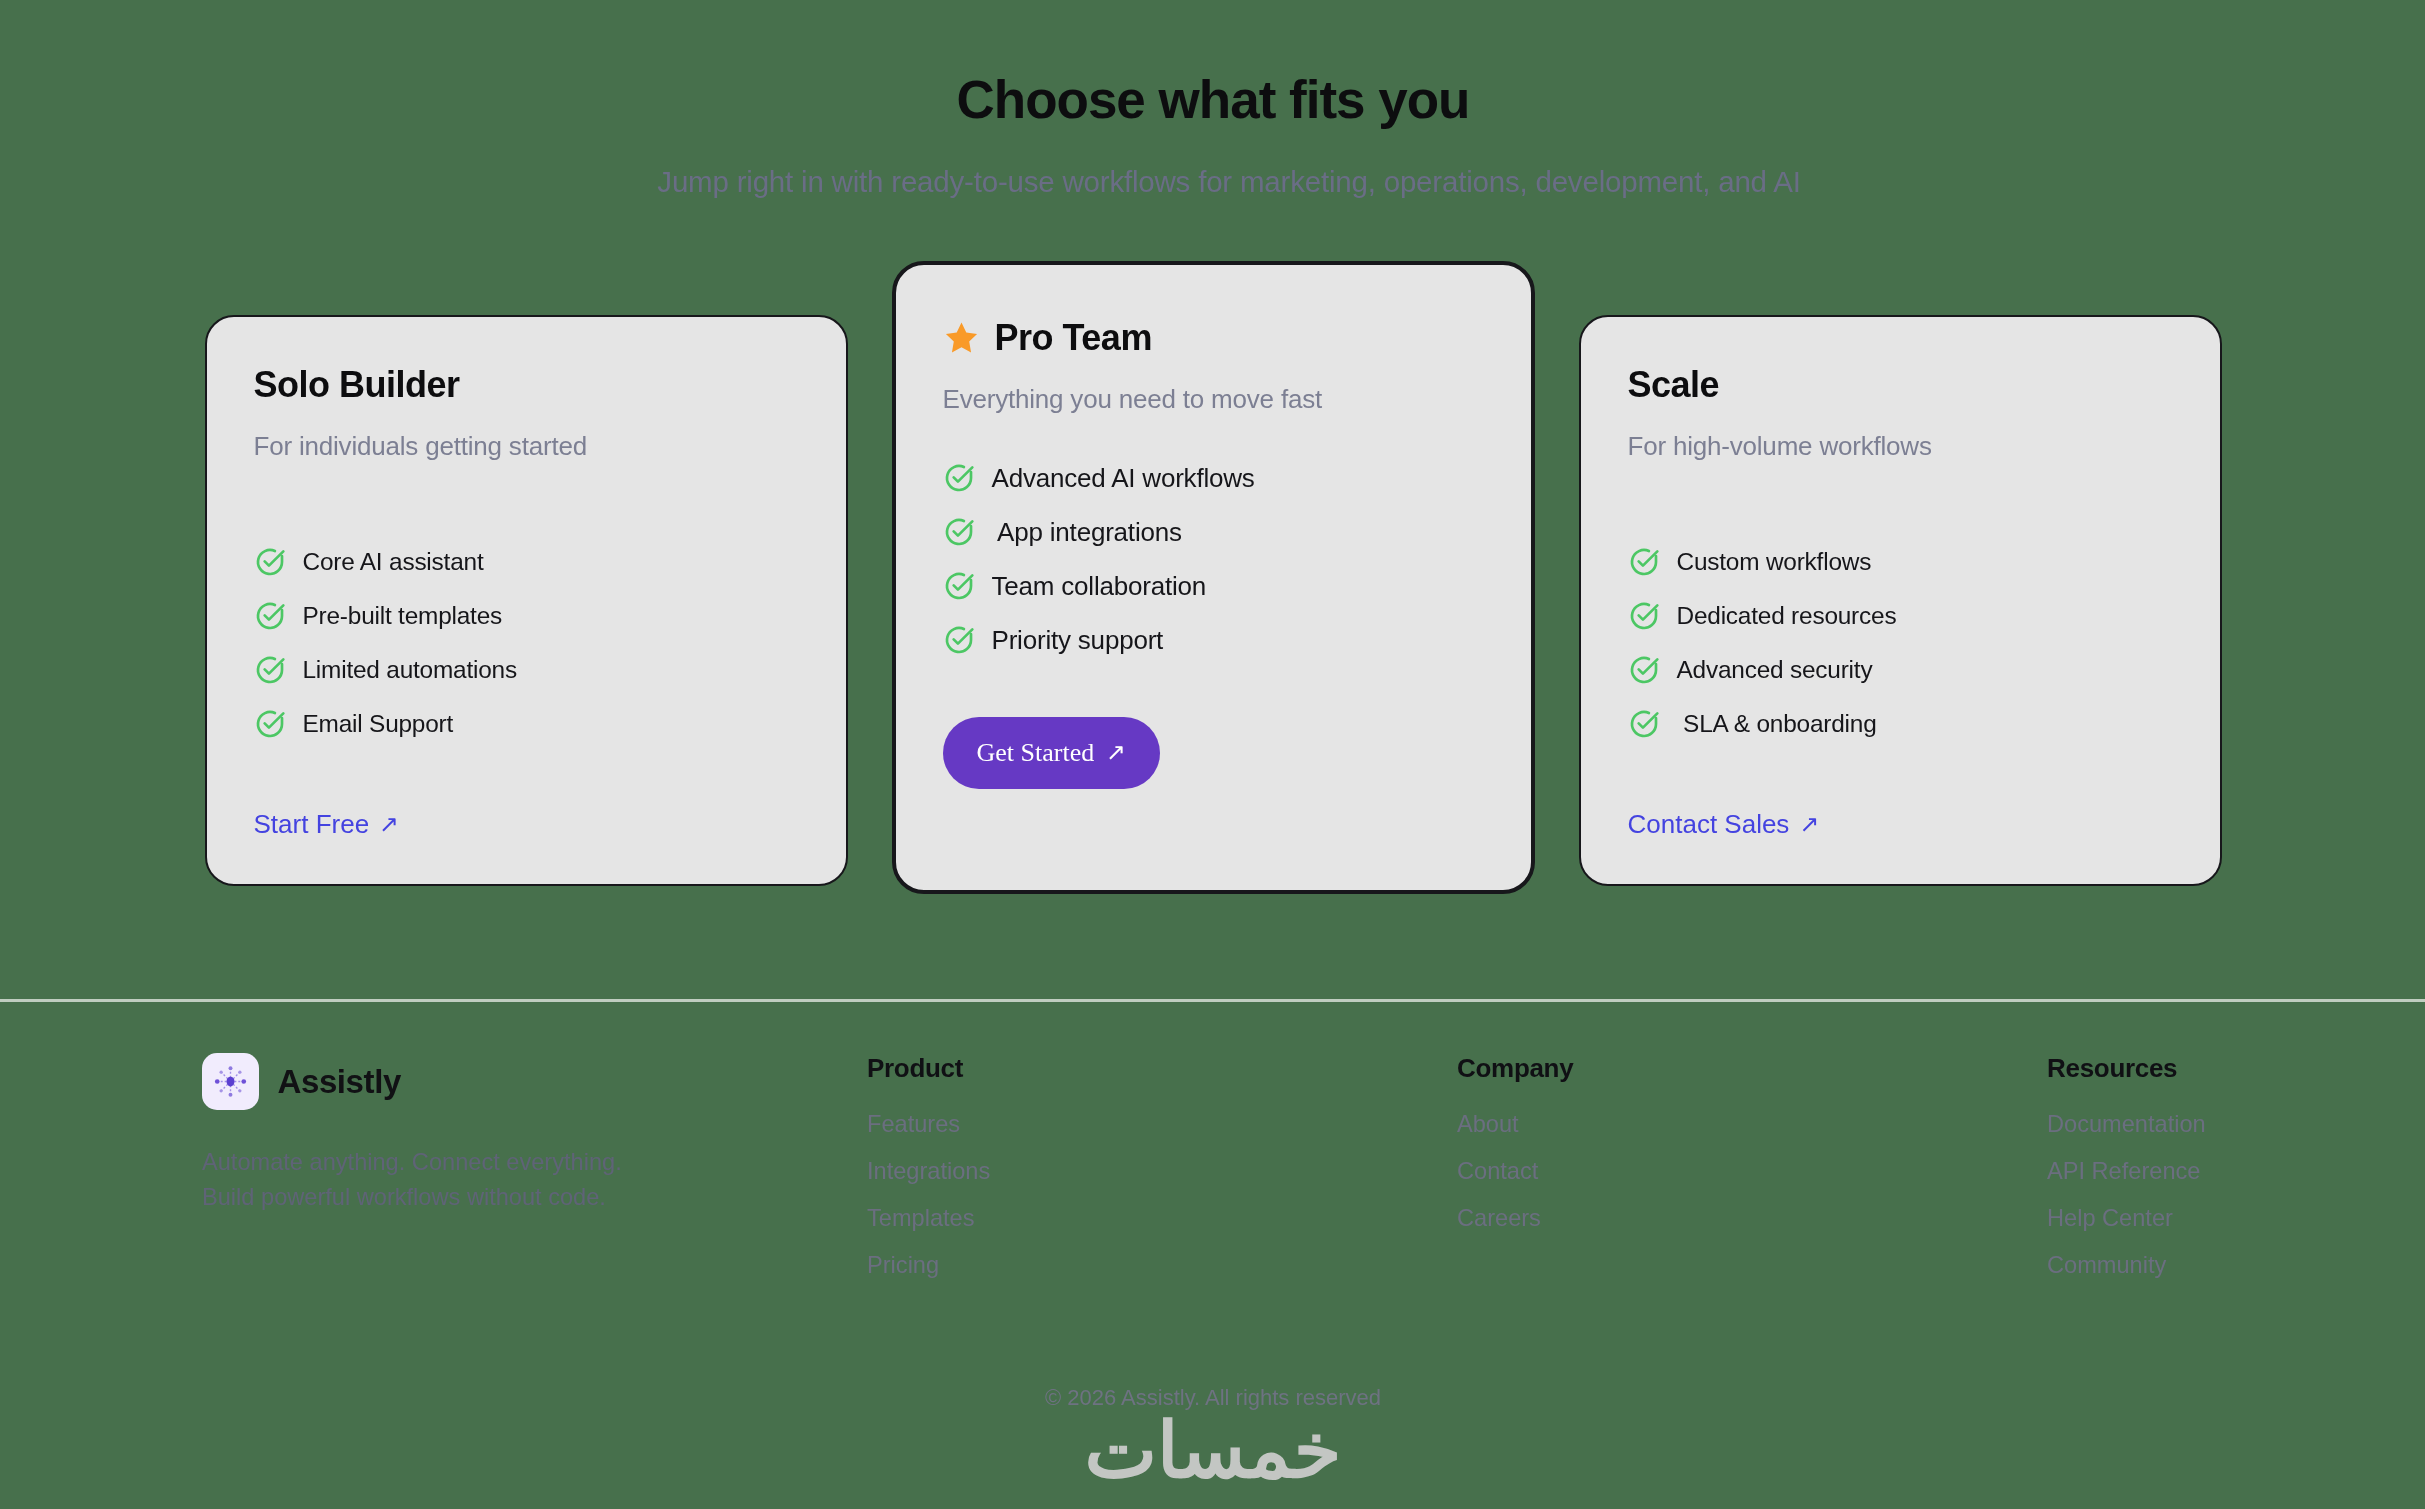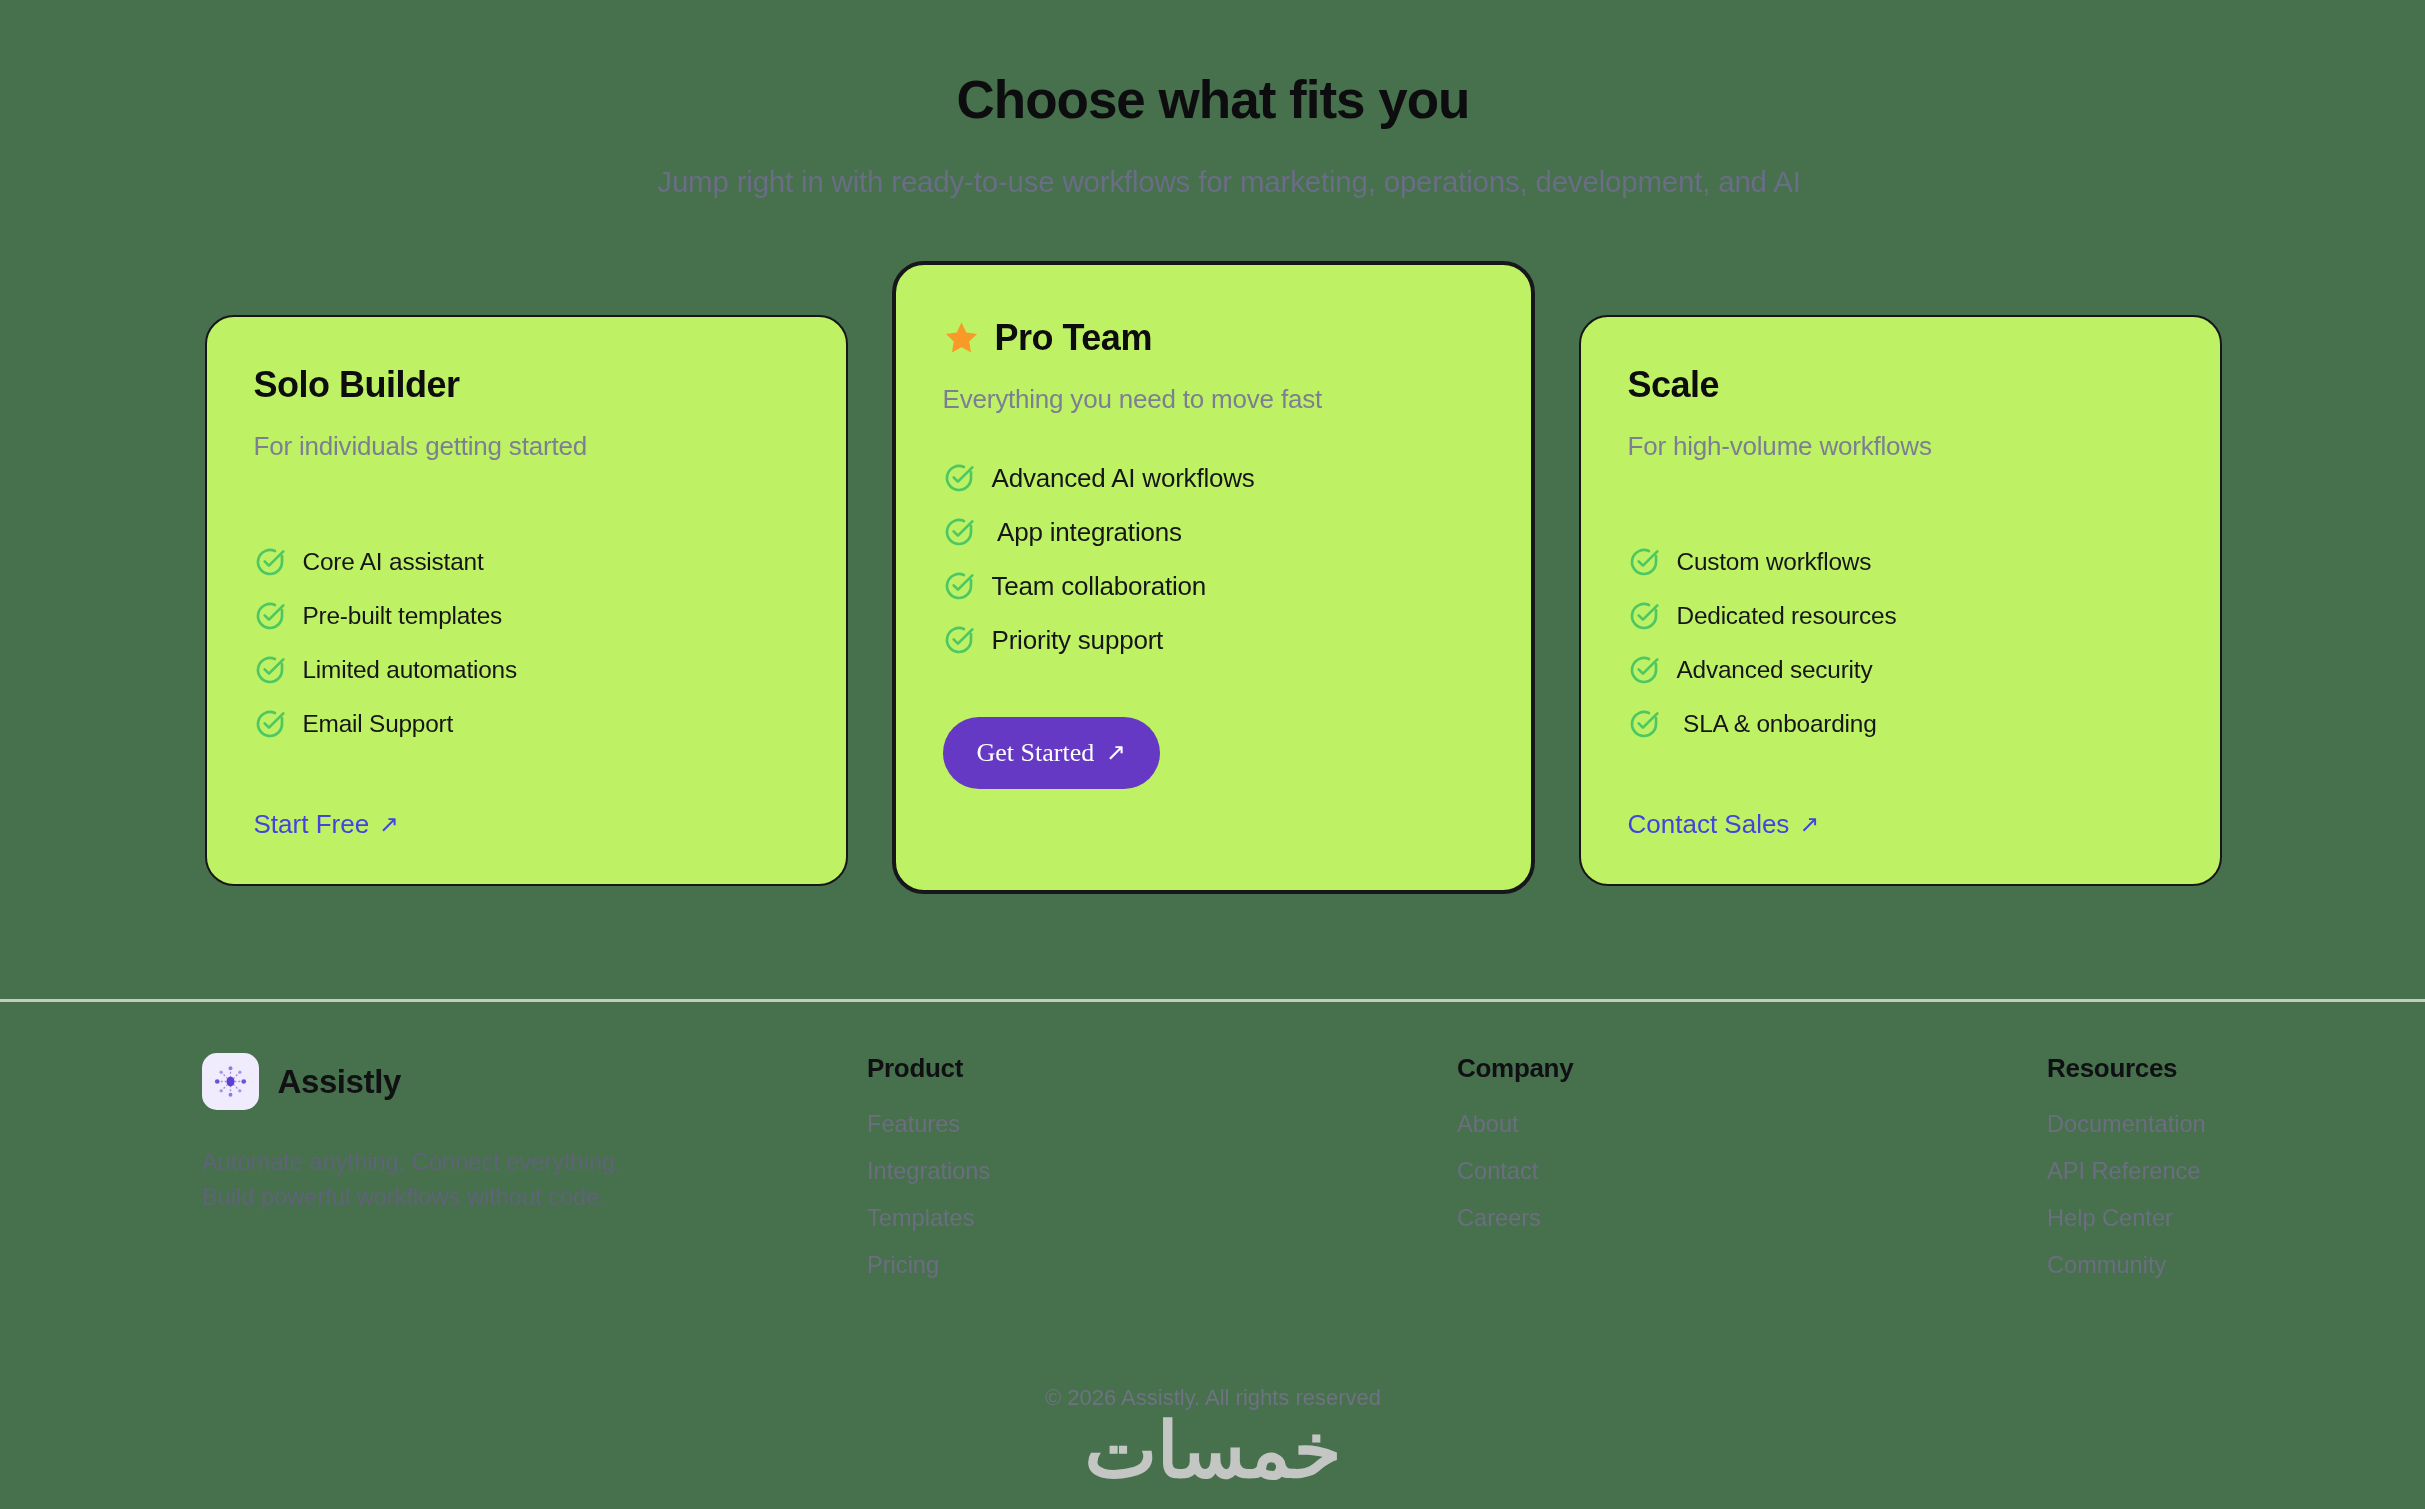--- a/index.html
+++ b/index.html
@@ -22,21 +22,21 @@
     color:#6a6d86; letter-spacing:-0.2px;padding-left:32px;
   }
 
   
   .cards {
     position:absolute; left:0; top:261px; width:2426px;
     display:flex; justify-content:center; align-items:flex-start;
     gap:44px;
   }
   .card {
-    background:#bef264;
+    background:#e5e5e5;
     border:2.5px solid #17171b;
     border-radius:29px;
     width:643px;
     padding:47px 47px 44px 47px;
     position:relative;
   }
   .card.side { margin-top:54px; min-height:556px; }
   .card.featured {
     width:643px; border-width:4.2px; border-radius:32px;
     min-height:633px; padding:52px 47px 47px 47px;

